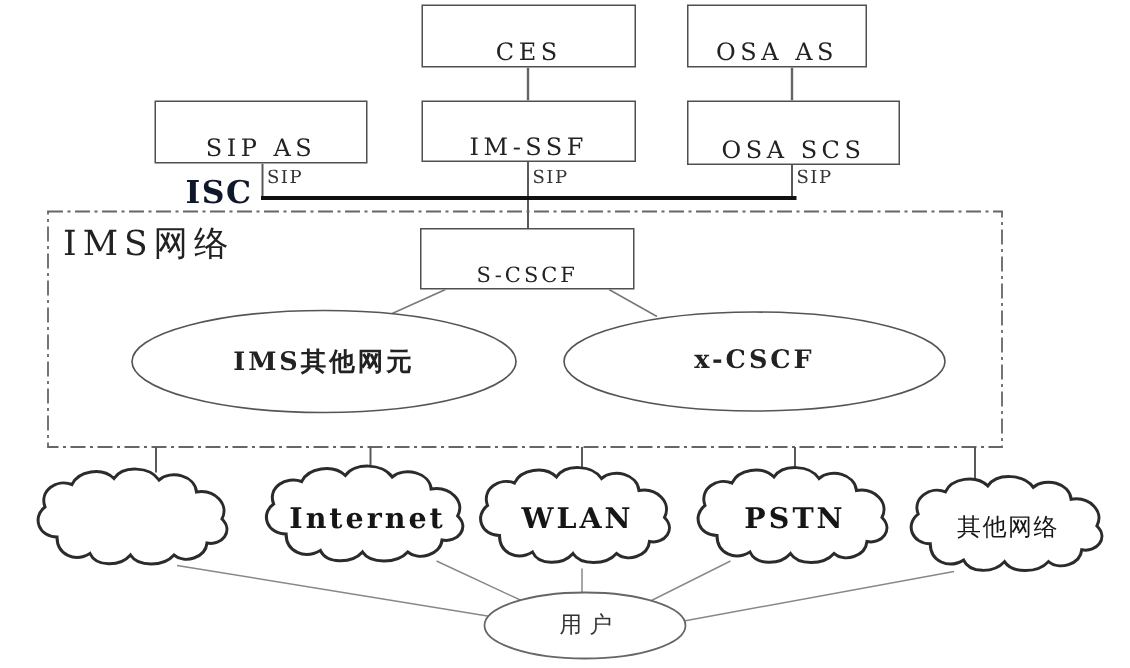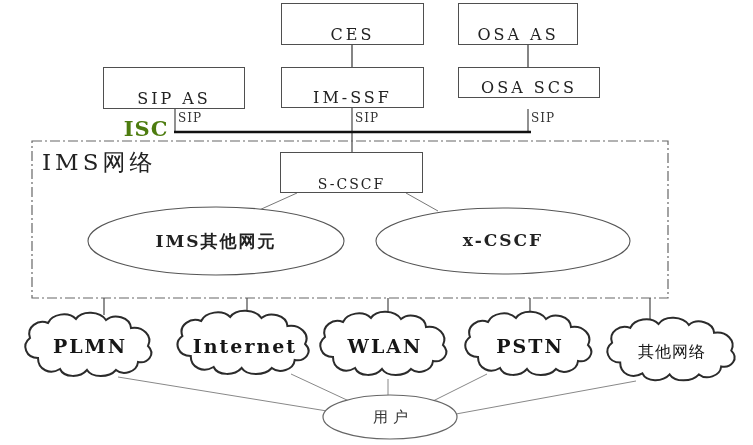--- a/index.html
+++ b/index.html
@@ -8,21 +8,21 @@
     font-family:"DejaVu Serif","Liberation Serif",serif;color:#1f1f1f;
   }
   .layer{position:absolute;left:0;top:0;}
   .node{
     position:absolute;border:1.5px solid #4f4f4f;background:#ffffff;
     display:flex;align-items:flex-end;justify-content:center;box-sizing:border-box;
   }
   .node span{font-size:16px;letter-spacing:3px;color:#222;}
   .node.small span{font-size:14px;letter-spacing:2px;}
   .lbl{position:absolute;transform:translate(-50%,-50%);white-space:nowrap;}
-  .lbl-isc{font-size:21px;font-weight:bold;letter-spacing:1px;color:#4d7c0f;}
+  .lbl-isc{font-size:21px;font-weight:bold;letter-spacing:1px;color:#0f172a;}
   .lbl-sip{font-size:12px;letter-spacing:1px;color:#333;transform:none;}
   .lbl-ims-net{font-size:23px;letter-spacing:4px;color:#222;transform:none;}
   .lbl-ellipse{font-size:17px;font-weight:bold;letter-spacing:2px;color:#222;}
   .lbl-cloud{font-size:19px;font-weight:bold;letter-spacing:2px;color:#161616;}
   .lbl-cloud-cn{font-size:16px;font-weight:normal;letter-spacing:1px;color:#161616;}
   .lbl-user{font-size:15px;letter-spacing:5px;color:#333;}
 </style>
 </head>
 <body>
 
@@ -76,37 +76,36 @@
   </div>
   <div class="node" style="left:458px;top:3px;width:120px;height:42px;">
     <span>OSA AS</span>
   </div>
   <div class="node" style="left:281px;top:67px;width:143px;height:41px;">
     <span>IM-SSF</span>
   </div>
   <div class="node" style="left:103px;top:67px;width:142px;height:42px;">
     <span>SIP AS</span>
   </div>
-  <div class="node" style="left:458px;top:67px;width:142px;height:31px;">
+  <div class="node" style="left:458px;top:67px;width:142px;height:43px;">
     <span>OSA SCS</span>
   </div>
   <div class="node small" style="left:280px;top:152px;width:143px;height:41px;">
     <span>S-CSCF</span>
   </div>
 
   <div class="lbl lbl-isc" style="left:146px;top:128px;">ISC</div>
   <div class="lbl lbl-sip" style="left:178px;top:111px;">SIP</div>
   <div class="lbl lbl-sip" style="left:355px;top:111px;">SIP</div>
   <div class="lbl lbl-sip" style="left:531px;top:111px;">SIP</div>
   <div class="lbl lbl-ims-net" style="left:42px;top:147px;">IMS网络</div>
 
   <div class="lbl lbl-ellipse" style="left:216px;top:241px;">IMS其他网元</div>
   <div class="lbl lbl-ellipse" style="left:503px;top:240px;">x-CSCF</div>
 
-  <div class="lbl lbl-cloud" style="left:90px;top:346px;">PLMN</div>
   <div class="lbl lbl-cloud" style="left:245px;top:346px;">Internet</div>
   <div class="lbl lbl-cloud" style="left:385px;top:346px;">WLAN</div>
   <div class="lbl lbl-cloud" style="left:530px;top:346px;">PSTN</div>
   <div class="lbl lbl-cloud-cn" style="left:672px;top:352px;">其他网络</div>
 
   <div class="lbl lbl-user" style="left:393px;top:417px;">用户</div>
 
 </div>
 
 </body></html>

